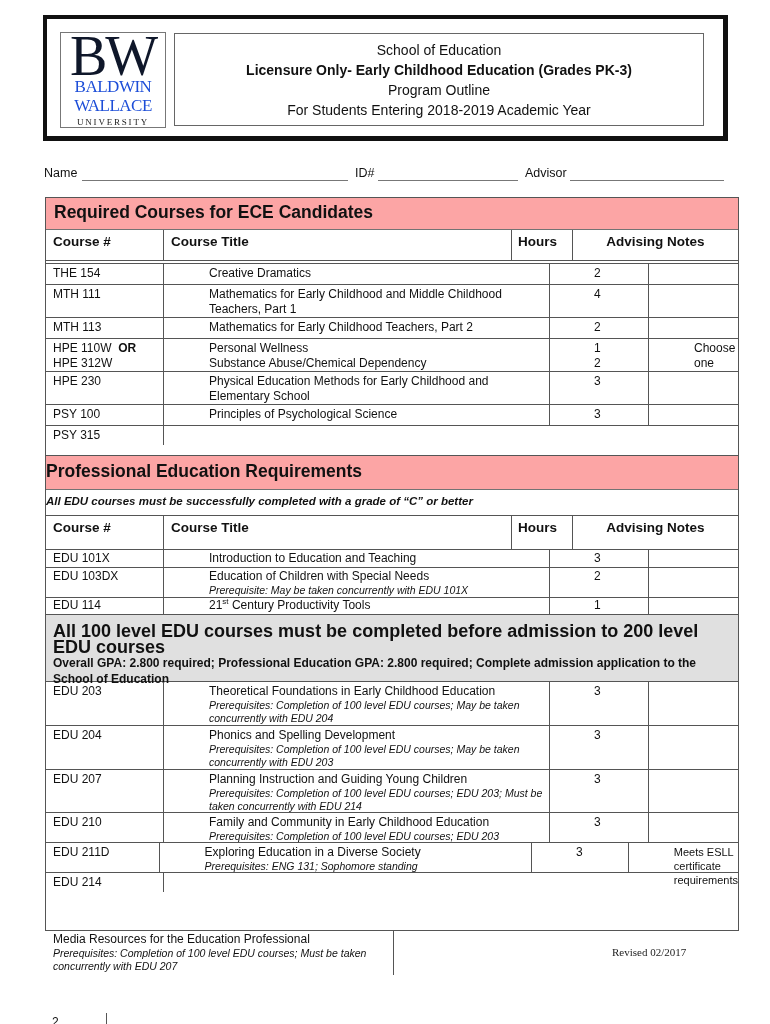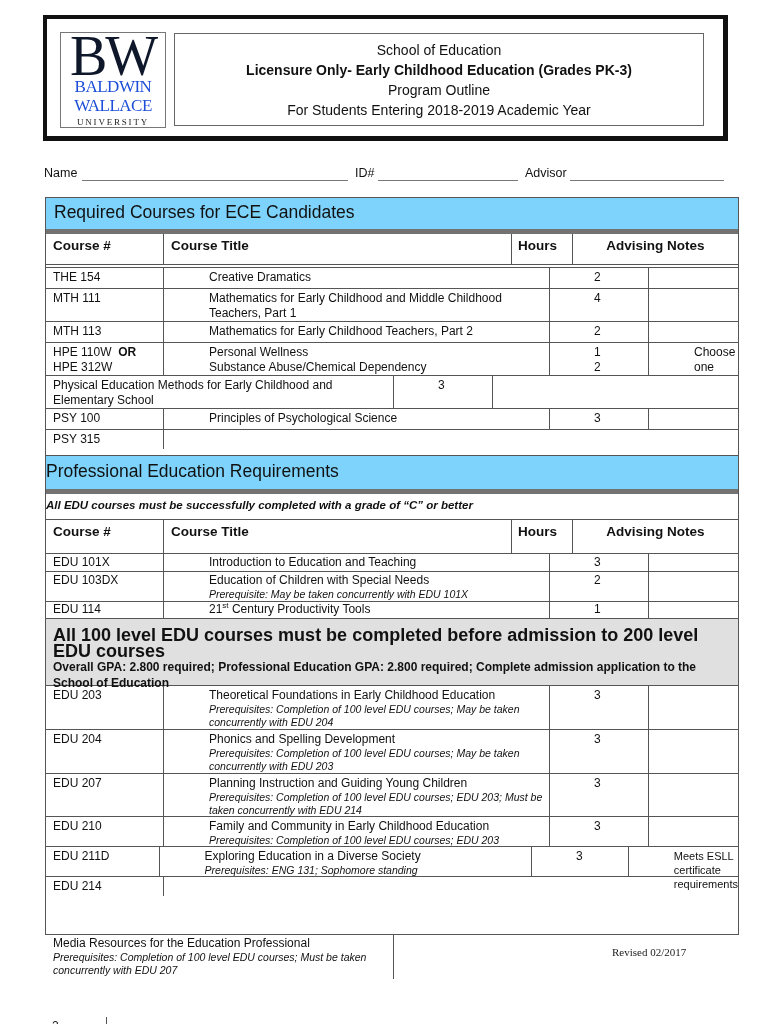--- a/index.html
+++ b/index.html
@@ -37,22 +37,22 @@
     .title-box .t4 { font-size: 14px; line-height: 20px; }
 
     
     .name-row { top: 166px; left: 44px; width: 690px; height: 18px; font-size: 12.5px; }
     .name-row span { position: absolute; top: 0; }
     .uline { position: absolute; top: 14px; height: 1px; background: #777; }
 
     
     .tbl { position: absolute; left: 45px; width: 692px; border: 1px solid #555; background: #fff; }
     .sec-title {
-      background: #7dd3fc; border-bottom: 5px solid #737373;
-      font-size: 17.5px; font-weight: normal; padding-left: 8px;
+      background: #fca5a5; border-bottom: 1px solid #737373;
+      font-size: 17.5px; font-weight: bold; padding-left: 8px;
       height: 31px; line-height: 28px;
     }
     .sec-title.center { text-align: left; padding-left: 0; height: 33px; line-height: 30px; }
     .sub-row {
       font-style: italic; font-weight: bold; font-size: 11.5px;
       height: 25px; line-height: 22px; border-bottom: 1px solid #555;
     }
     .row { display: flex; border-bottom: 1px solid #555; }
     .row:last-child { border-bottom: none; flex-direction: column; }
     .c1 { width: 118px; padding: 2px 0 2px 7px; box-sizing: border-box; border-right: 1px solid #555; }
@@ -138,20 +138,21 @@
       <span>Personal Wellness</span><br>
       <span>Substance Abuse/Chemical Dependency</span>
     </div>
     <div class="c3">
       <span>1</span><br>
       <span>2</span>
     </div>
     <div class="c4">Choose one</div>
   </div>
   <div class="row cell" style="height:32px">
+    <div class="c1">HPE 230</div>
     <div class="c2">Physical Education Methods for Early Childhood and Elementary School</div>
     <div class="c3">3</div>
     <div class="c4"></div>
   </div>
   <div class="row cell" style="height:20px">
     <div class="c1">PSY 100</div>
     <div class="c2">Principles of Psychological Science</div>
     <div class="c3">3</div>
     <div class="c4"></div>
   </div>

